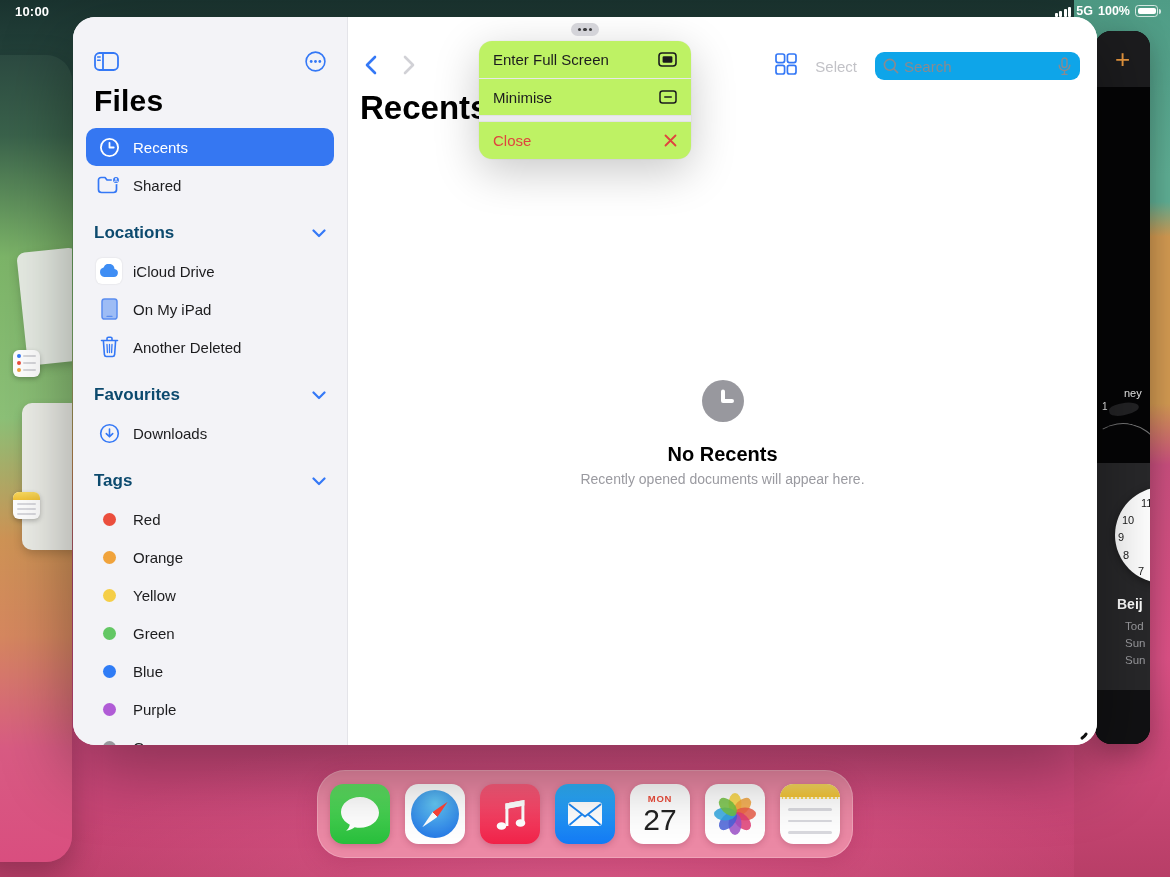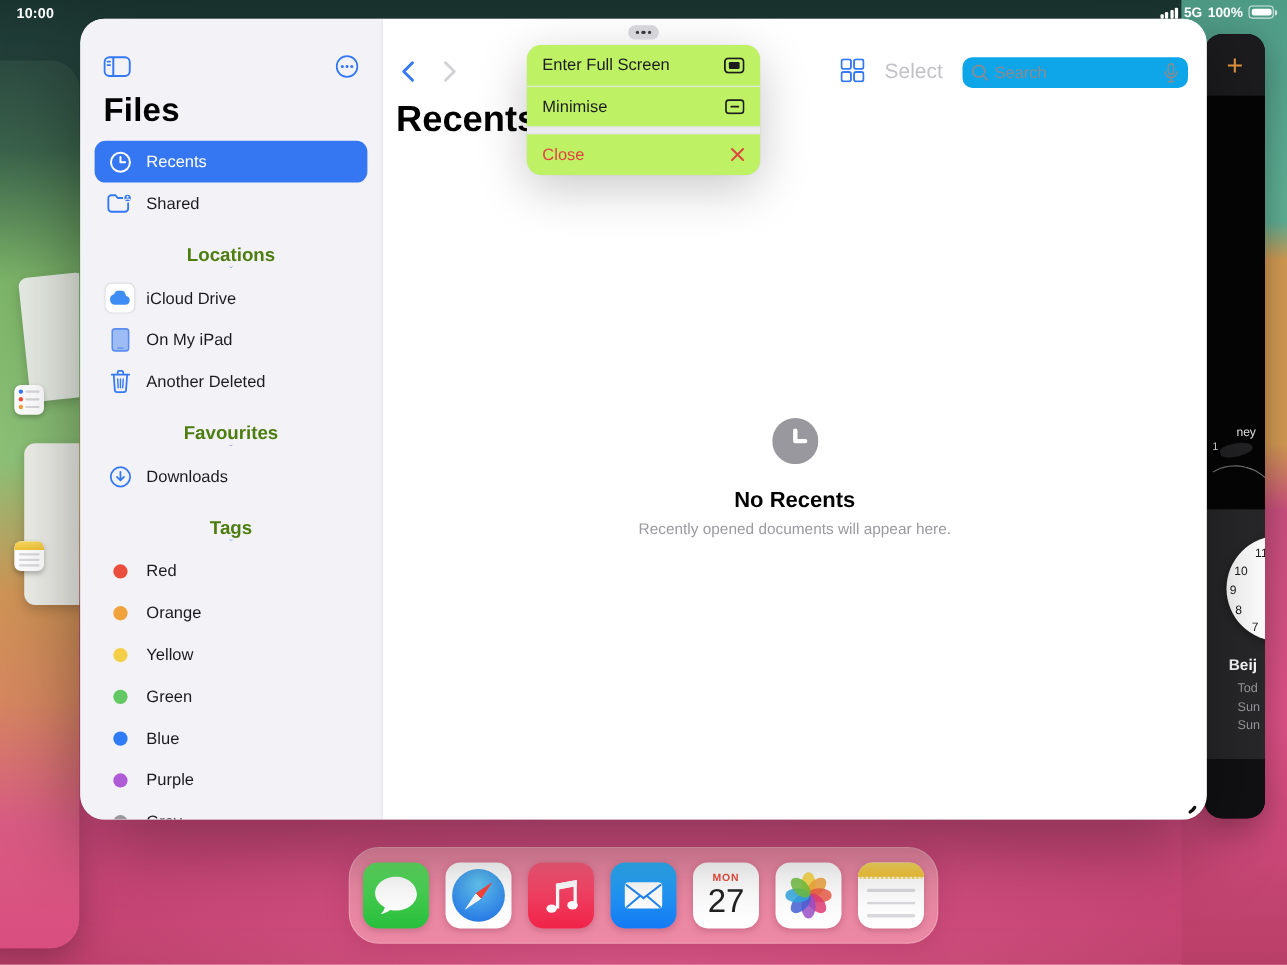--- a/index.html
+++ b/index.html
@@ -72,32 +72,32 @@
   .menu-item.destructive { color:#e0443e; }
 
   
   .sidebar { position:absolute; left:0; top:0; bottom:0; width:275px; background:#f3f3f7; border-right:1px solid #e4e4e9; padding:0 13px; overflow:hidden; }
   .sb-top { margin-top:35px; height:22px; display:flex; align-items:center; justify-content:space-between; padding:0 8px; }
   .sb-title { margin-top:12px; padding-left:8px; font-size:30px; line-height:30px; font-weight:800; color:#000; letter-spacing:.2px; }
   .nav-list { margin-top:12px; }
   .row { height:38px; border-radius:10px; display:flex; align-items:center; gap:11px; padding:0 10px; font-size:15px; color:#1c1c1e; }
   .row.selected { background:#3577f2; color:#fff; }
   .row .ic { width:26px; display:flex; justify-content:center; }
-  .sec-h { margin-top:18px; height:22px; display:flex; align-items:center; justify-content:space-between; padding:0 8px; font-size:17px; font-weight:800; color:#4d7c0f;flex-direction:column; }
+  .sec-h { margin-top:18px; height:22px; display:flex; align-items:center; justify-content:space-between; padding:0 8px; font-size:17px; font-weight:800; color:#0c4a6e; }
   .sec-list { margin-top:8px; }
   .tile { width:26px; height:26px; background:#fff; border-radius:6px; display:flex; align-items:center; justify-content:center; box-shadow:0 0 2px rgba(0,0,0,.12); }
   .dot { width:13px; height:13px; border-radius:50%; }
 
   
   .content { position:absolute; left:275px; right:0; top:0; bottom:0; background:#fff; }
   .nav-arrow { position:absolute; top:38px; }
   .nav-back { left:16px; } .nav-fwd { left:55px; }
   .page-title { position:absolute; left:12px; top:72px; font-size:33px; font-weight:800; color:#000; }
   .toolbar { position:absolute; top:35px; right:17px; display:flex; align-items:center; gap:18px; }
-  .select-lbl { font-size:19px; color:#c2c2c7; }
+  .select-lbl { font-size:15px; color:#c2c2c7; }
   .search { position:relative; width:205px; height:28px; background:#0ea5e9; border-radius:9px; }
   .search input { position:absolute; inset:0; border:0; outline:0; background:transparent; padding:0 30px 0 29px; font-size:15px; color:#1c1c1e; font-family:inherit; }
   .search input::placeholder { color:#8a8a8f; }
   .search .mag { position:absolute; left:8px; top:6px; }
   .search .mic { position:absolute; right:9px; top:5px; }
   .empty { position:absolute; left:0; right:0; top:363px; text-align:center; }
   .empty-clock { display:inline-block; }
   .empty-title { margin-top:17px; font-size:20px; font-weight:800; color:#000; }
   .empty-sub { margin-top:5px; font-size:14px; color:#9a9aa0; }
   .resize-handle { position:absolute; right:7px; bottom:3px; width:16px; height:16px; }

